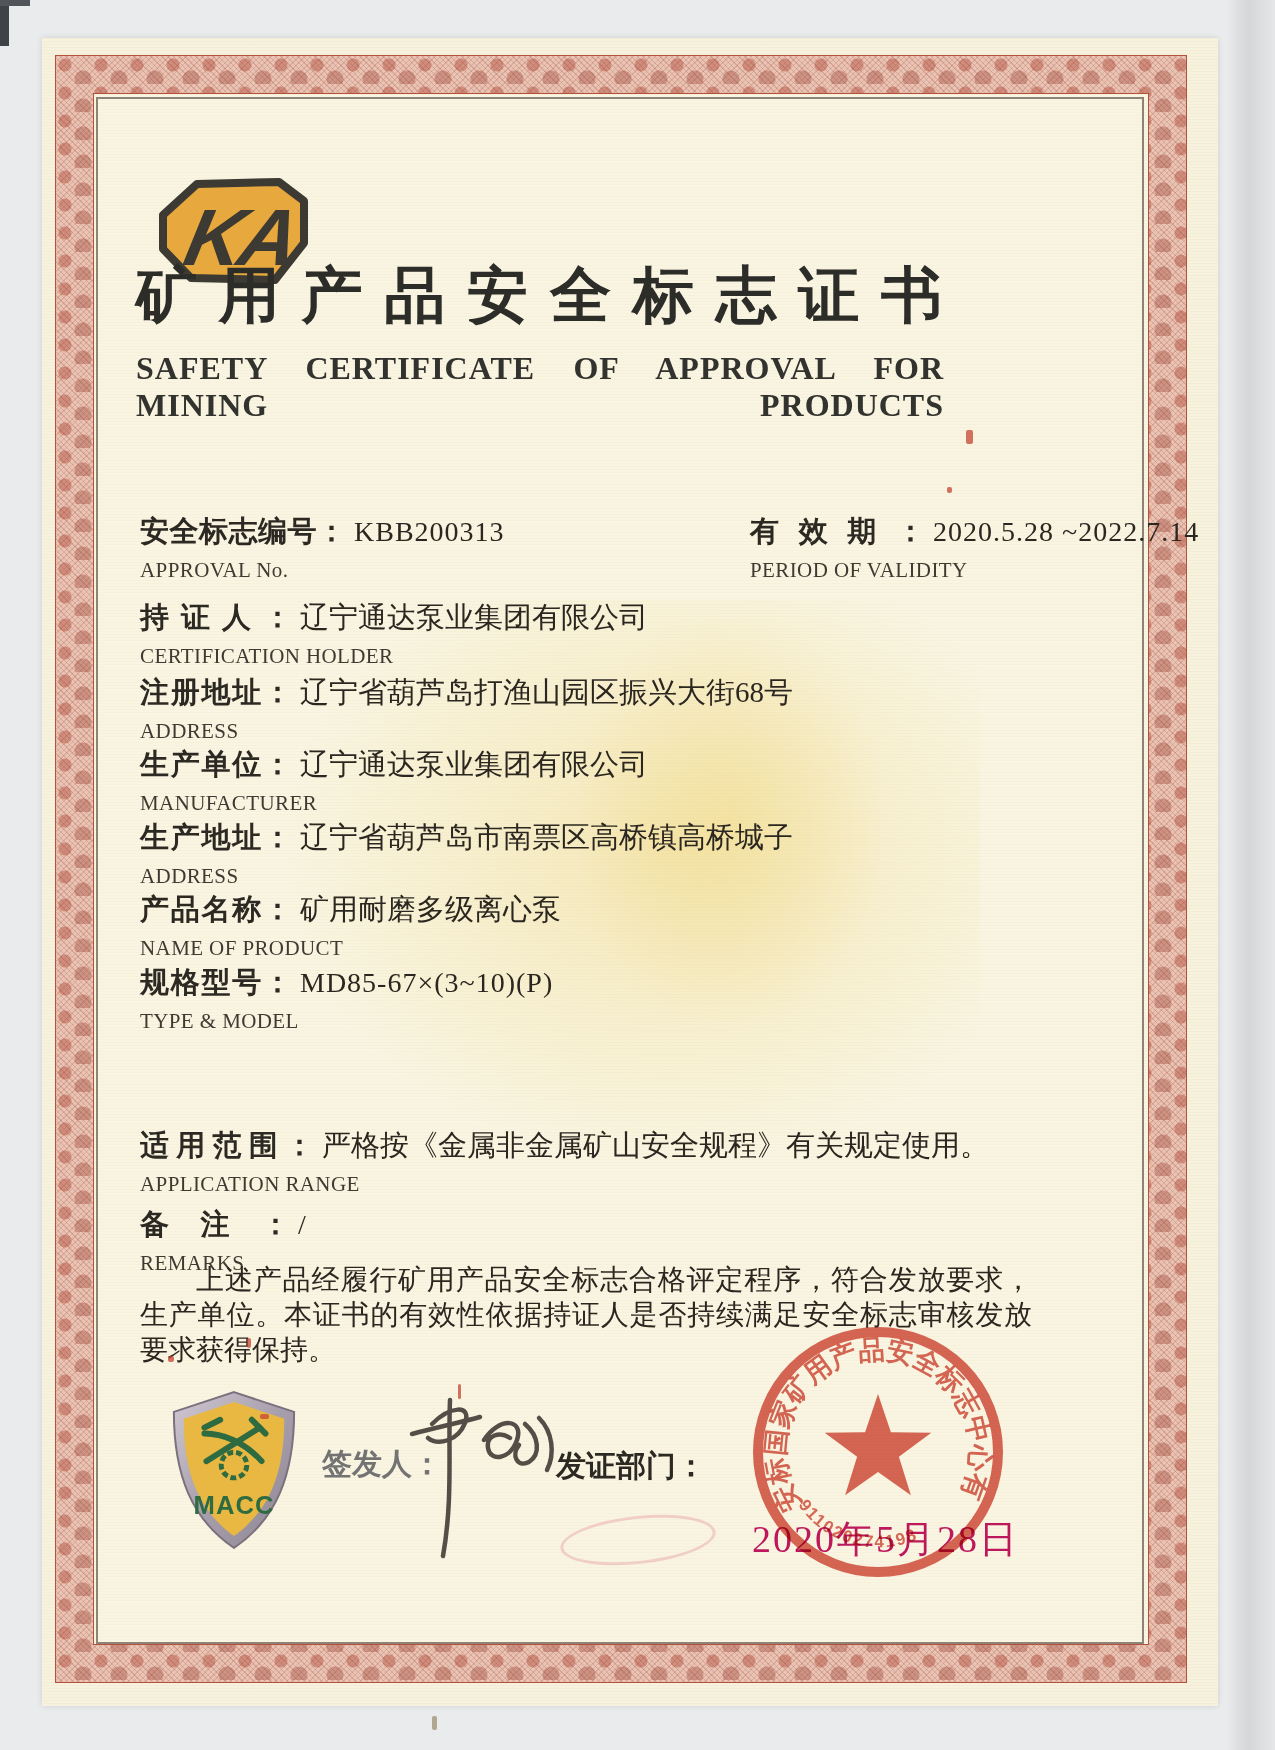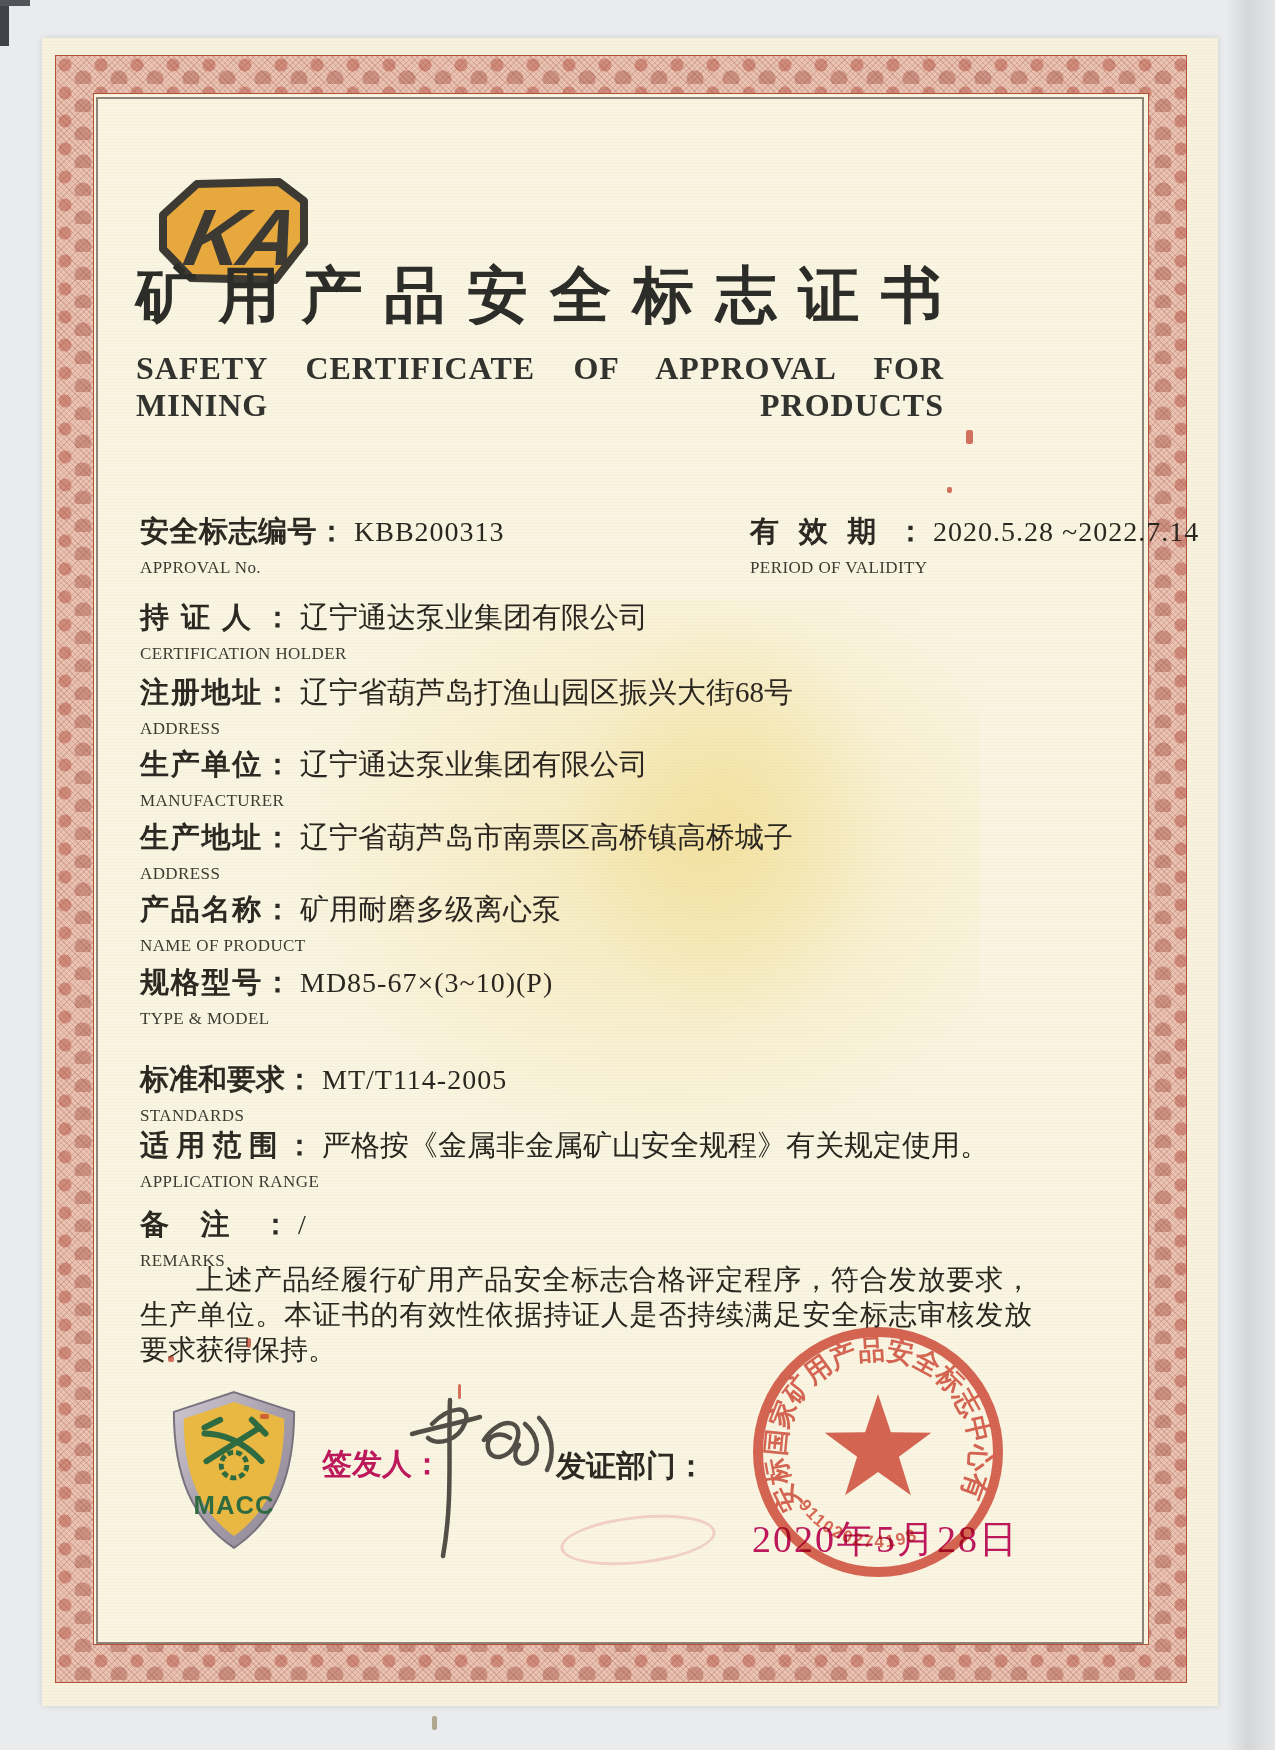--- a/index.html
+++ b/index.html
@@ -38,28 +38,28 @@
       letter-spacing:0;text-align:justify;text-align-last:justify;line-height:1.1;color:#2c2c28;}
   .subtitle{position:absolute;left:136px;top:350px;width:808px;font-size:32px;font-weight:700;
       text-align:justify;text-align-last:justify;color:#32322e;letter-spacing:1px;}
   
   .frow{position:absolute;left:140px;}
   .cnline{white-space:nowrap;margin-top:32px;}
   .flabel{display:inline-block;font-size:29px;font-weight:600;color:#2c2923;
       text-align:justify;text-align-last:justify;vertical-align:baseline;}
   .fvalue{font-size:29px;margin-left:8px;color:#2b2720;}
   .fvalue.latin{font-size:28px;letter-spacing:1px;}
-  .enline{margin-top:6px;font-size:17px;letter-spacing:.4px;color:#3e3a32;}
+  .enline{margin-top:6px;font-size:21px;letter-spacing:.4px;color:#3e3a32;}
   .vblock{position:absolute;left:610px;top:0;}
   
   .decl{position:absolute;left:140px;top:1262px;width:892px;font-size:28px;line-height:35px;
       text-align:justify;text-indent:2em;color:#2b2720;}
   
   .macc{position:absolute;left:165px;top:1390px;}
-  .signer{position:absolute;left:322px;top:1444px;font-size:30px;font-weight:600;color:#be185d;text-align:right;}
+  .signer{position:absolute;left:322px;top:1444px;font-size:30px;font-weight:600;color:#737373;text-align:right;}
   .sig{position:absolute;left:398px;top:1388px;}
   .dept{position:absolute;left:556px;top:1446px;font-size:30px;font-weight:600;color:#2c2923;}
   .idate{position:absolute;left:752px;top:1514px;font-size:38px;color:#be185d;letter-spacing:2px;}
   .stamp{position:absolute;left:748px;top:1322px;mix-blend-mode:multiply;opacity:.9;}
   
   .spk{position:absolute;background:#c44432;border-radius:2px;opacity:.75;}
   .smudge{position:absolute;left:560px;top:1516px;width:150px;height:42px;border:3px solid rgba(226,138,148,.35);
       border-radius:50%;transform:rotate(-6deg);}
   .spot-brown{position:absolute;left:432px;top:1716px;width:5px;height:14px;background:#8a7a52;opacity:.6;border-radius:2px;}
 </style>
@@ -124,24 +124,20 @@
   <div class="frow" style="top:858px">
     <div class="cnline"><span class="flabel" style="width:152px">产品名称：</span><span class="fvalue">矿用耐磨多级离心泵</span></div>
     <div class="enline">NAME OF PRODUCT</div>
   </div>
 
   <div class="frow" style="top:931px">
     <div class="cnline"><span class="flabel" style="width:152px">规格型号：</span><span class="fvalue latin">MD85-67×(3~10)(P)</span></div>
     <div class="enline">TYPE &amp; MODEL</div>
   </div>
 
-  <div class="frow" style="top:1028px">
-    <div class="cnline"><span class="flabel" style="width:174px">标准和要求：</span><span class="fvalue latin">MT/T114-2005</span></div>
-    <div class="enline">STANDARDS</div>
-  </div>
 
   <div class="frow" style="top:1173px">
     <div class="cnline"><span class="flabel" style="width:150px">备注：</span><span class="fvalue latin">/</span></div>
     <div class="enline">REMARKS</div>
   </div>
 
   <div class="frow" style="top:1094px">
     <div class="cnline"><span class="flabel" style="width:174px">适用范围：</span><span class="fvalue">严格按《金属非金属矿山安全规程》有关规定使用。</span></div>
     <div class="enline">APPLICATION RANGE</div>
   </div>

